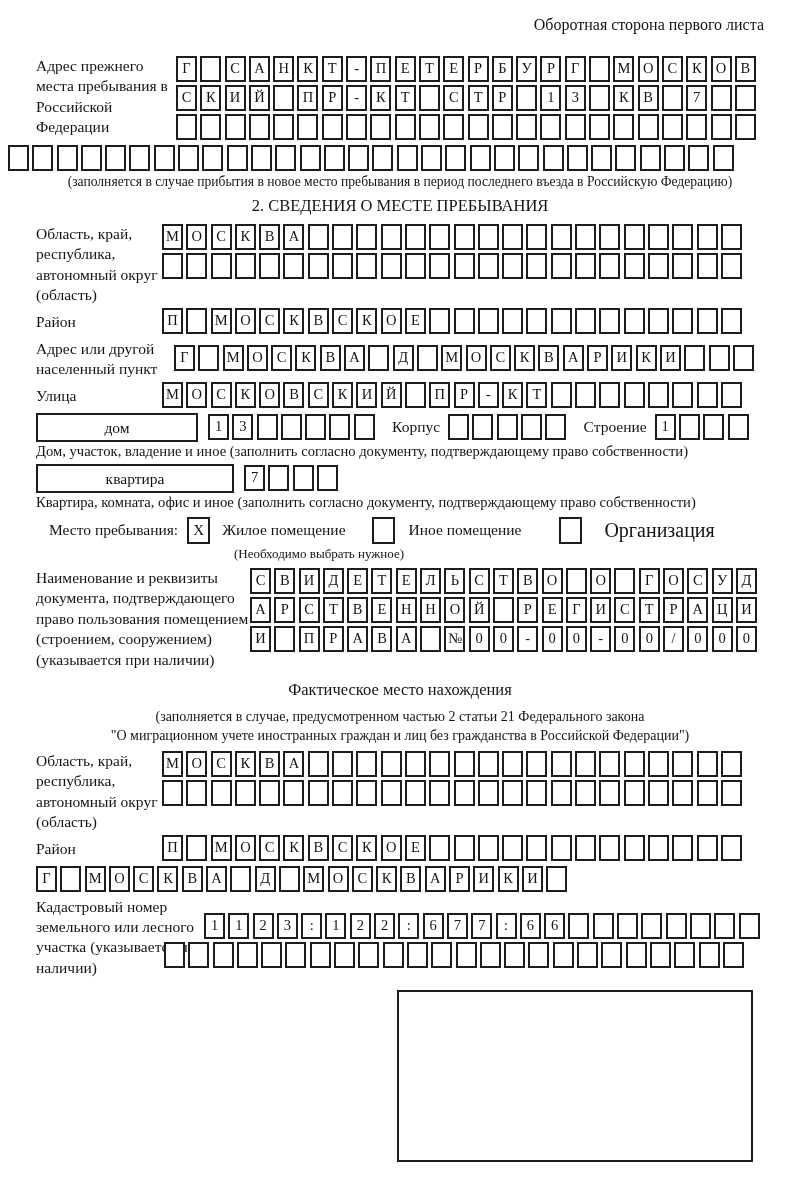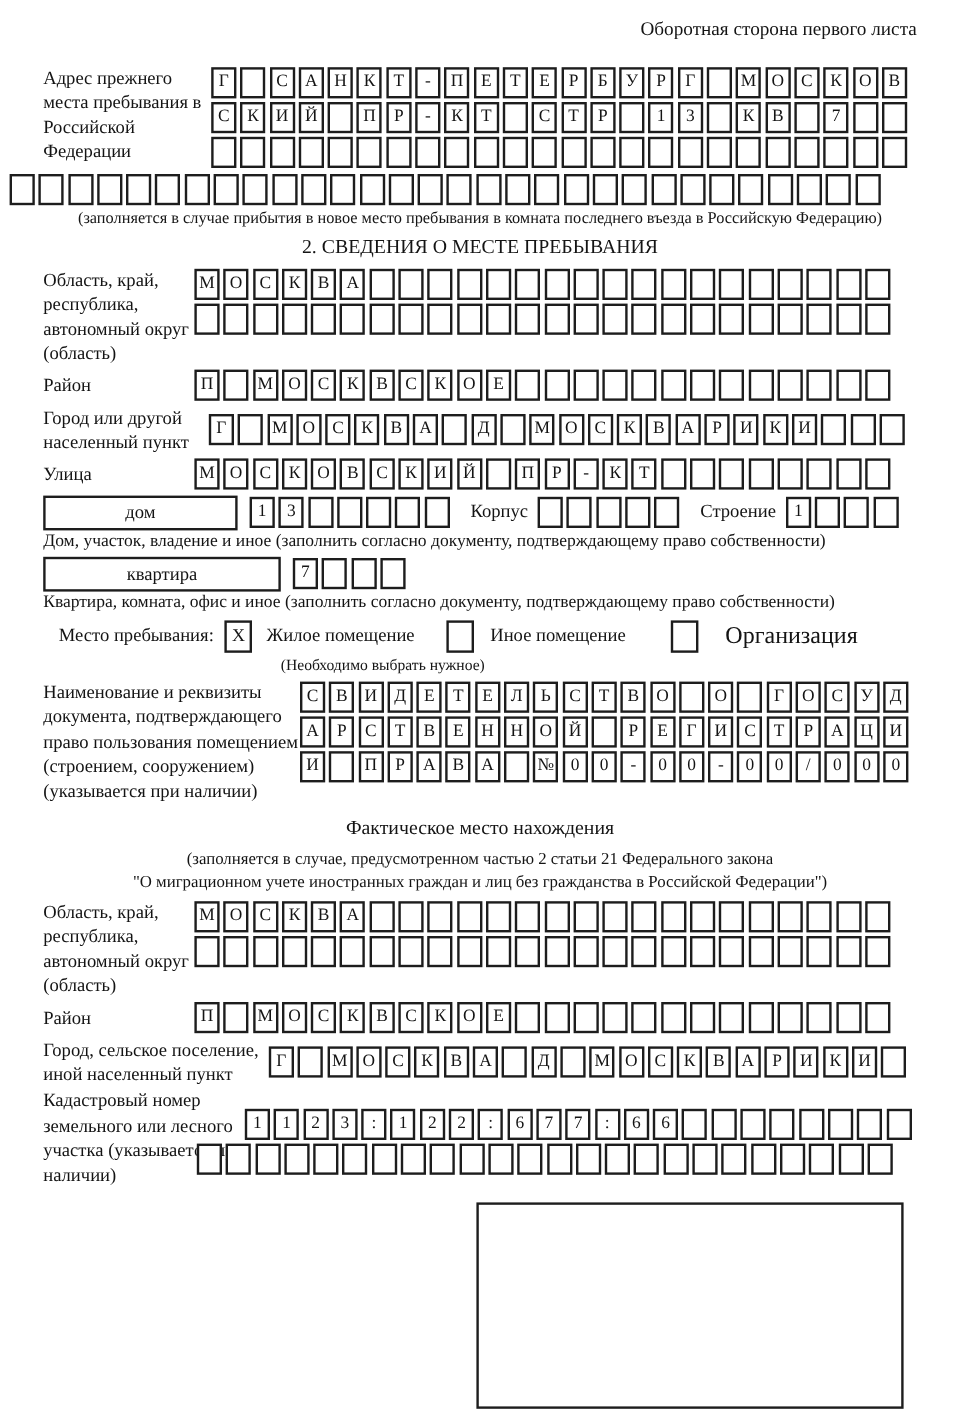--- a/index.html
+++ b/index.html
@@ -58,39 +58,39 @@
 
   <div class="frow">
     <div class="flabel w140">Адрес прежнего места пребывания в Российской Федерации</div>
     <div class="fcells">
       <div class="cellrow"><span class="cell">Г</span><span class="cell"></span><span class="cell">С</span><span class="cell">А</span><span class="cell">Н</span><span class="cell">К</span><span class="cell">Т</span><span class="cell">-</span><span class="cell">П</span><span class="cell">Е</span><span class="cell">Т</span><span class="cell">Е</span><span class="cell">Р</span><span class="cell">Б</span><span class="cell">У</span><span class="cell">Р</span><span class="cell">Г</span><span class="cell"></span><span class="cell">М</span><span class="cell">О</span><span class="cell">С</span><span class="cell">К</span><span class="cell">О</span><span class="cell">В</span></div>
       <div class="cellrow"><span class="cell">С</span><span class="cell">К</span><span class="cell">И</span><span class="cell">Й</span><span class="cell"></span><span class="cell">П</span><span class="cell">Р</span><span class="cell">-</span><span class="cell">К</span><span class="cell">Т</span><span class="cell"></span><span class="cell">С</span><span class="cell">Т</span><span class="cell">Р</span><span class="cell"></span><span class="cell">1</span><span class="cell">3</span><span class="cell"></span><span class="cell">К</span><span class="cell">В</span><span class="cell"></span><span class="cell">7</span><span class="cell"></span><span class="cell"></span></div>
       <div class="cellrow"><span class="cell"></span><span class="cell"></span><span class="cell"></span><span class="cell"></span><span class="cell"></span><span class="cell"></span><span class="cell"></span><span class="cell"></span><span class="cell"></span><span class="cell"></span><span class="cell"></span><span class="cell"></span><span class="cell"></span><span class="cell"></span><span class="cell"></span><span class="cell"></span><span class="cell"></span><span class="cell"></span><span class="cell"></span><span class="cell"></span><span class="cell"></span><span class="cell"></span><span class="cell"></span><span class="cell"></span></div>
     </div>
   </div>
   <div class="cellrow fullrow"><span class="cell"></span><span class="cell"></span><span class="cell"></span><span class="cell"></span><span class="cell"></span><span class="cell"></span><span class="cell"></span><span class="cell"></span><span class="cell"></span><span class="cell"></span><span class="cell"></span><span class="cell"></span><span class="cell"></span><span class="cell"></span><span class="cell"></span><span class="cell"></span><span class="cell"></span><span class="cell"></span><span class="cell"></span><span class="cell"></span><span class="cell"></span><span class="cell"></span><span class="cell"></span><span class="cell"></span><span class="cell"></span><span class="cell"></span><span class="cell"></span><span class="cell"></span><span class="cell"></span><span class="cell"></span></div>
-  <div class="caption-center">(заполняется в случае прибытия в новое место пребывания в комната последнего въезда в Российскую Федерацию)</div>
+  <div class="caption-center">(заполняется в случае прибытия в новое место пребывания в период последнего въезда в Российскую Федерацию)</div>
 
   <div class="heading">2. СВЕДЕНИЯ О МЕСТЕ ПРЕБЫВАНИЯ</div>
 
   <div class="frow">
     <div class="flabel w126">Область, край, республика, автономный округ (область)</div>
     <div class="fcells">
       <div class="cellrow"><span class="cell">М</span><span class="cell">О</span><span class="cell">С</span><span class="cell">К</span><span class="cell">В</span><span class="cell">А</span><span class="cell"></span><span class="cell"></span><span class="cell"></span><span class="cell"></span><span class="cell"></span><span class="cell"></span><span class="cell"></span><span class="cell"></span><span class="cell"></span><span class="cell"></span><span class="cell"></span><span class="cell"></span><span class="cell"></span><span class="cell"></span><span class="cell"></span><span class="cell"></span><span class="cell"></span><span class="cell"></span></div>
       <div class="cellrow"><span class="cell"></span><span class="cell"></span><span class="cell"></span><span class="cell"></span><span class="cell"></span><span class="cell"></span><span class="cell"></span><span class="cell"></span><span class="cell"></span><span class="cell"></span><span class="cell"></span><span class="cell"></span><span class="cell"></span><span class="cell"></span><span class="cell"></span><span class="cell"></span><span class="cell"></span><span class="cell"></span><span class="cell"></span><span class="cell"></span><span class="cell"></span><span class="cell"></span><span class="cell"></span><span class="cell"></span></div>
     </div>
   </div>
 
   <div class="frow vcenter">
     <div class="flabel w126">Район</div>
     <div class="fcells cellrow"><span class="cell">П</span><span class="cell"></span><span class="cell">М</span><span class="cell">О</span><span class="cell">С</span><span class="cell">К</span><span class="cell">В</span><span class="cell">С</span><span class="cell">К</span><span class="cell">О</span><span class="cell">Е</span><span class="cell"></span><span class="cell"></span><span class="cell"></span><span class="cell"></span><span class="cell"></span><span class="cell"></span><span class="cell"></span><span class="cell"></span><span class="cell"></span><span class="cell"></span><span class="cell"></span><span class="cell"></span><span class="cell"></span></div>
   </div>
 
   <div class="frow vcenter">
-    <div class="flabel w126">Город или другой населенный пункт</div>
+    <div class="flabel w126">Адрес или другой населенный пункт</div>
     <div class="fcells cellrow indent12"><span class="cell">Г</span><span class="cell"></span><span class="cell">М</span><span class="cell">О</span><span class="cell">С</span><span class="cell">К</span><span class="cell">В</span><span class="cell">А</span><span class="cell"></span><span class="cell">Д</span><span class="cell"></span><span class="cell">М</span><span class="cell">О</span><span class="cell">С</span><span class="cell">К</span><span class="cell">В</span><span class="cell">А</span><span class="cell">Р</span><span class="cell">И</span><span class="cell">К</span><span class="cell">И</span><span class="cell"></span><span class="cell"></span><span class="cell"></span></div>
   </div>
 
   <div class="frow vcenter">
     <div class="flabel w126">Улица</div>
     <div class="fcells cellrow"><span class="cell">М</span><span class="cell">О</span><span class="cell">С</span><span class="cell">К</span><span class="cell">О</span><span class="cell">В</span><span class="cell">С</span><span class="cell">К</span><span class="cell">И</span><span class="cell">Й</span><span class="cell"></span><span class="cell">П</span><span class="cell">Р</span><span class="cell">-</span><span class="cell">К</span><span class="cell">Т</span><span class="cell"></span><span class="cell"></span><span class="cell"></span><span class="cell"></span><span class="cell"></span><span class="cell"></span><span class="cell"></span><span class="cell"></span></div>
   </div>
 
   <div class="domrow">
     <div class="widebox dombox">дом</div>
@@ -139,21 +139,20 @@
       <div class="cellrow"><span class="cell"></span><span class="cell"></span><span class="cell"></span><span class="cell"></span><span class="cell"></span><span class="cell"></span><span class="cell"></span><span class="cell"></span><span class="cell"></span><span class="cell"></span><span class="cell"></span><span class="cell"></span><span class="cell"></span><span class="cell"></span><span class="cell"></span><span class="cell"></span><span class="cell"></span><span class="cell"></span><span class="cell"></span><span class="cell"></span><span class="cell"></span><span class="cell"></span><span class="cell"></span><span class="cell"></span></div>
     </div>
   </div>
 
   <div class="frow vcenter">
     <div class="flabel w126">Район</div>
     <div class="fcells cellrow"><span class="cell">П</span><span class="cell"></span><span class="cell">М</span><span class="cell">О</span><span class="cell">С</span><span class="cell">К</span><span class="cell">В</span><span class="cell">С</span><span class="cell">К</span><span class="cell">О</span><span class="cell">Е</span><span class="cell"></span><span class="cell"></span><span class="cell"></span><span class="cell"></span><span class="cell"></span><span class="cell"></span><span class="cell"></span><span class="cell"></span><span class="cell"></span><span class="cell"></span><span class="cell"></span><span class="cell"></span><span class="cell"></span></div>
   </div>
 
   <div class="frow vcenter">
-    <div class="flabel w188">Город, сельское поселение, иной населенный пункт</div>
     <div class="fcells cellrow"><span class="cell">Г</span><span class="cell"></span><span class="cell">М</span><span class="cell">О</span><span class="cell">С</span><span class="cell">К</span><span class="cell">В</span><span class="cell">А</span><span class="cell"></span><span class="cell">Д</span><span class="cell"></span><span class="cell">М</span><span class="cell">О</span><span class="cell">С</span><span class="cell">К</span><span class="cell">В</span><span class="cell">А</span><span class="cell">Р</span><span class="cell">И</span><span class="cell">К</span><span class="cell">И</span><span class="cell"></span></div>
   </div>
 
   <div class="frow">
     <div class="flabel w168">Кадастровый номер земельного или лесного участка (указывается при наличии)</div>
     <div class="fcells" style="padding-top:16px;">
       <div class="cellrow"><span class="cell">1</span><span class="cell">1</span><span class="cell">2</span><span class="cell">3</span><span class="cell">:</span><span class="cell">1</span><span class="cell">2</span><span class="cell">2</span><span class="cell">:</span><span class="cell">6</span><span class="cell">7</span><span class="cell">7</span><span class="cell">:</span><span class="cell">6</span><span class="cell">6</span><span class="cell"></span><span class="cell"></span><span class="cell"></span><span class="cell"></span><span class="cell"></span><span class="cell"></span><span class="cell"></span><span class="cell"></span></div>
       <div class="cellrow kad-row2"><span class="cell"></span><span class="cell"></span><span class="cell"></span><span class="cell"></span><span class="cell"></span><span class="cell"></span><span class="cell"></span><span class="cell"></span><span class="cell"></span><span class="cell"></span><span class="cell"></span><span class="cell"></span><span class="cell"></span><span class="cell"></span><span class="cell"></span><span class="cell"></span><span class="cell"></span><span class="cell"></span><span class="cell"></span><span class="cell"></span><span class="cell"></span><span class="cell"></span><span class="cell"></span><span class="cell"></span></div>
     </div>
   </div>

